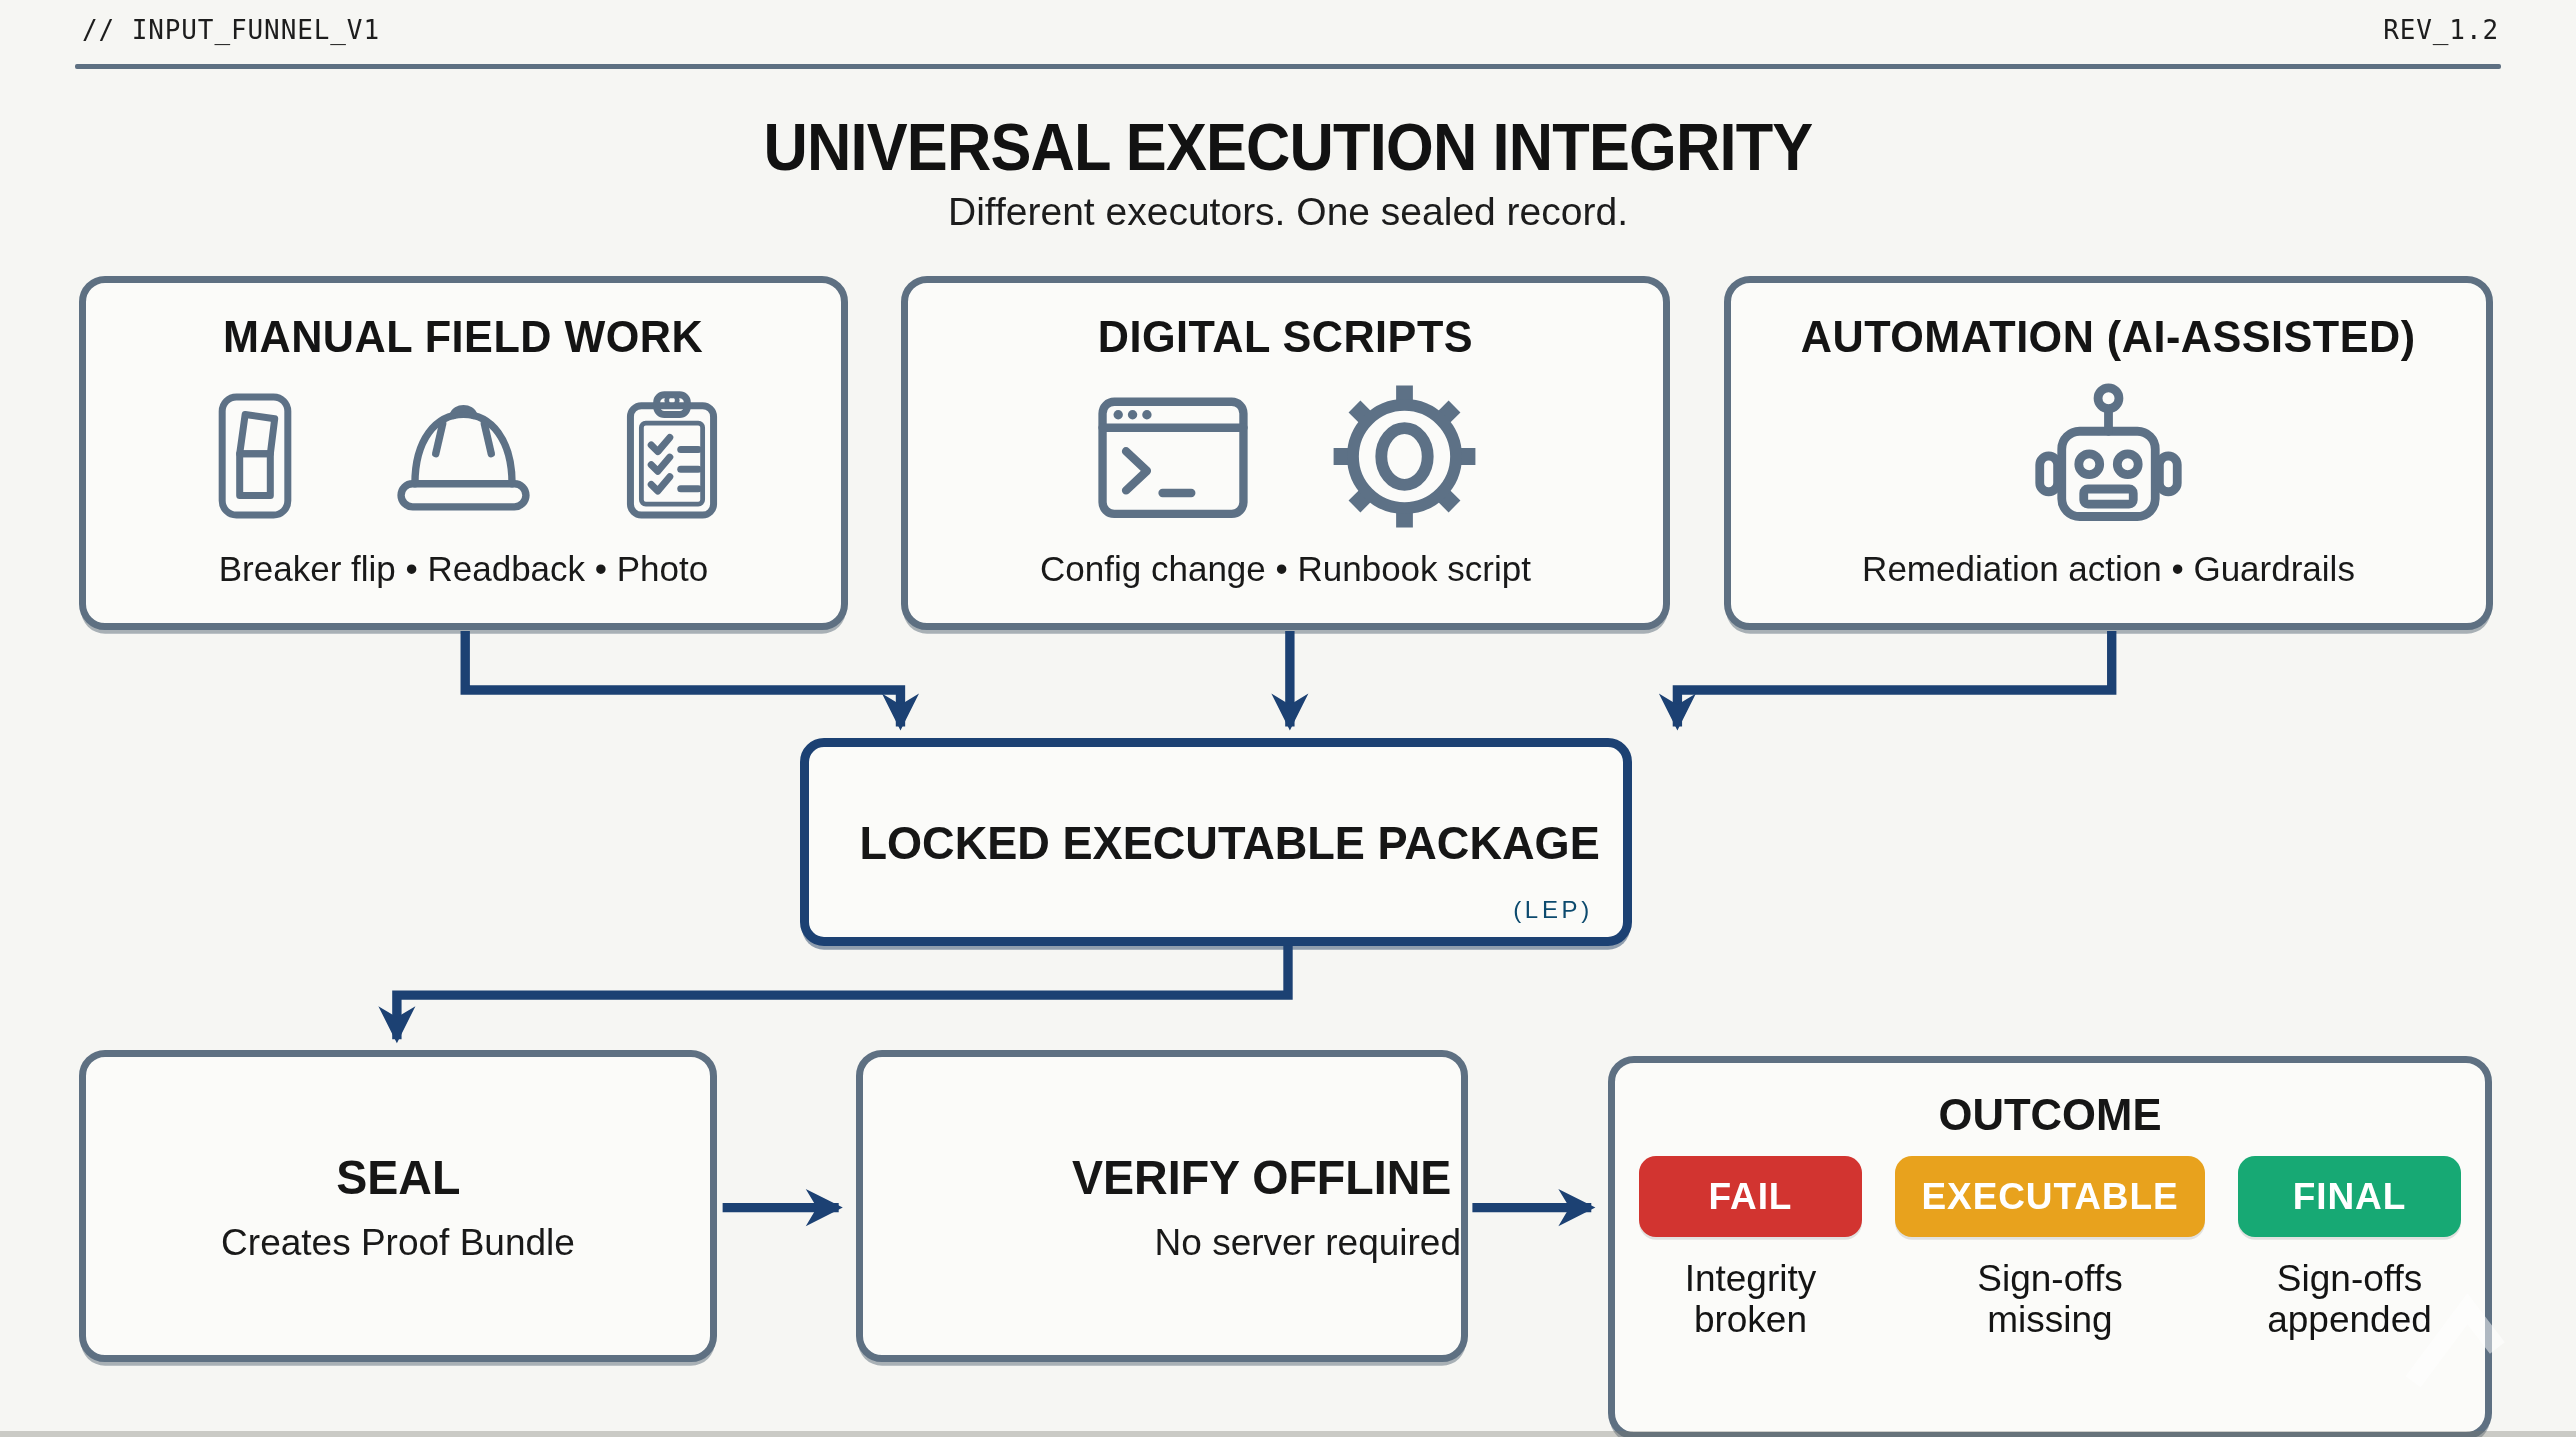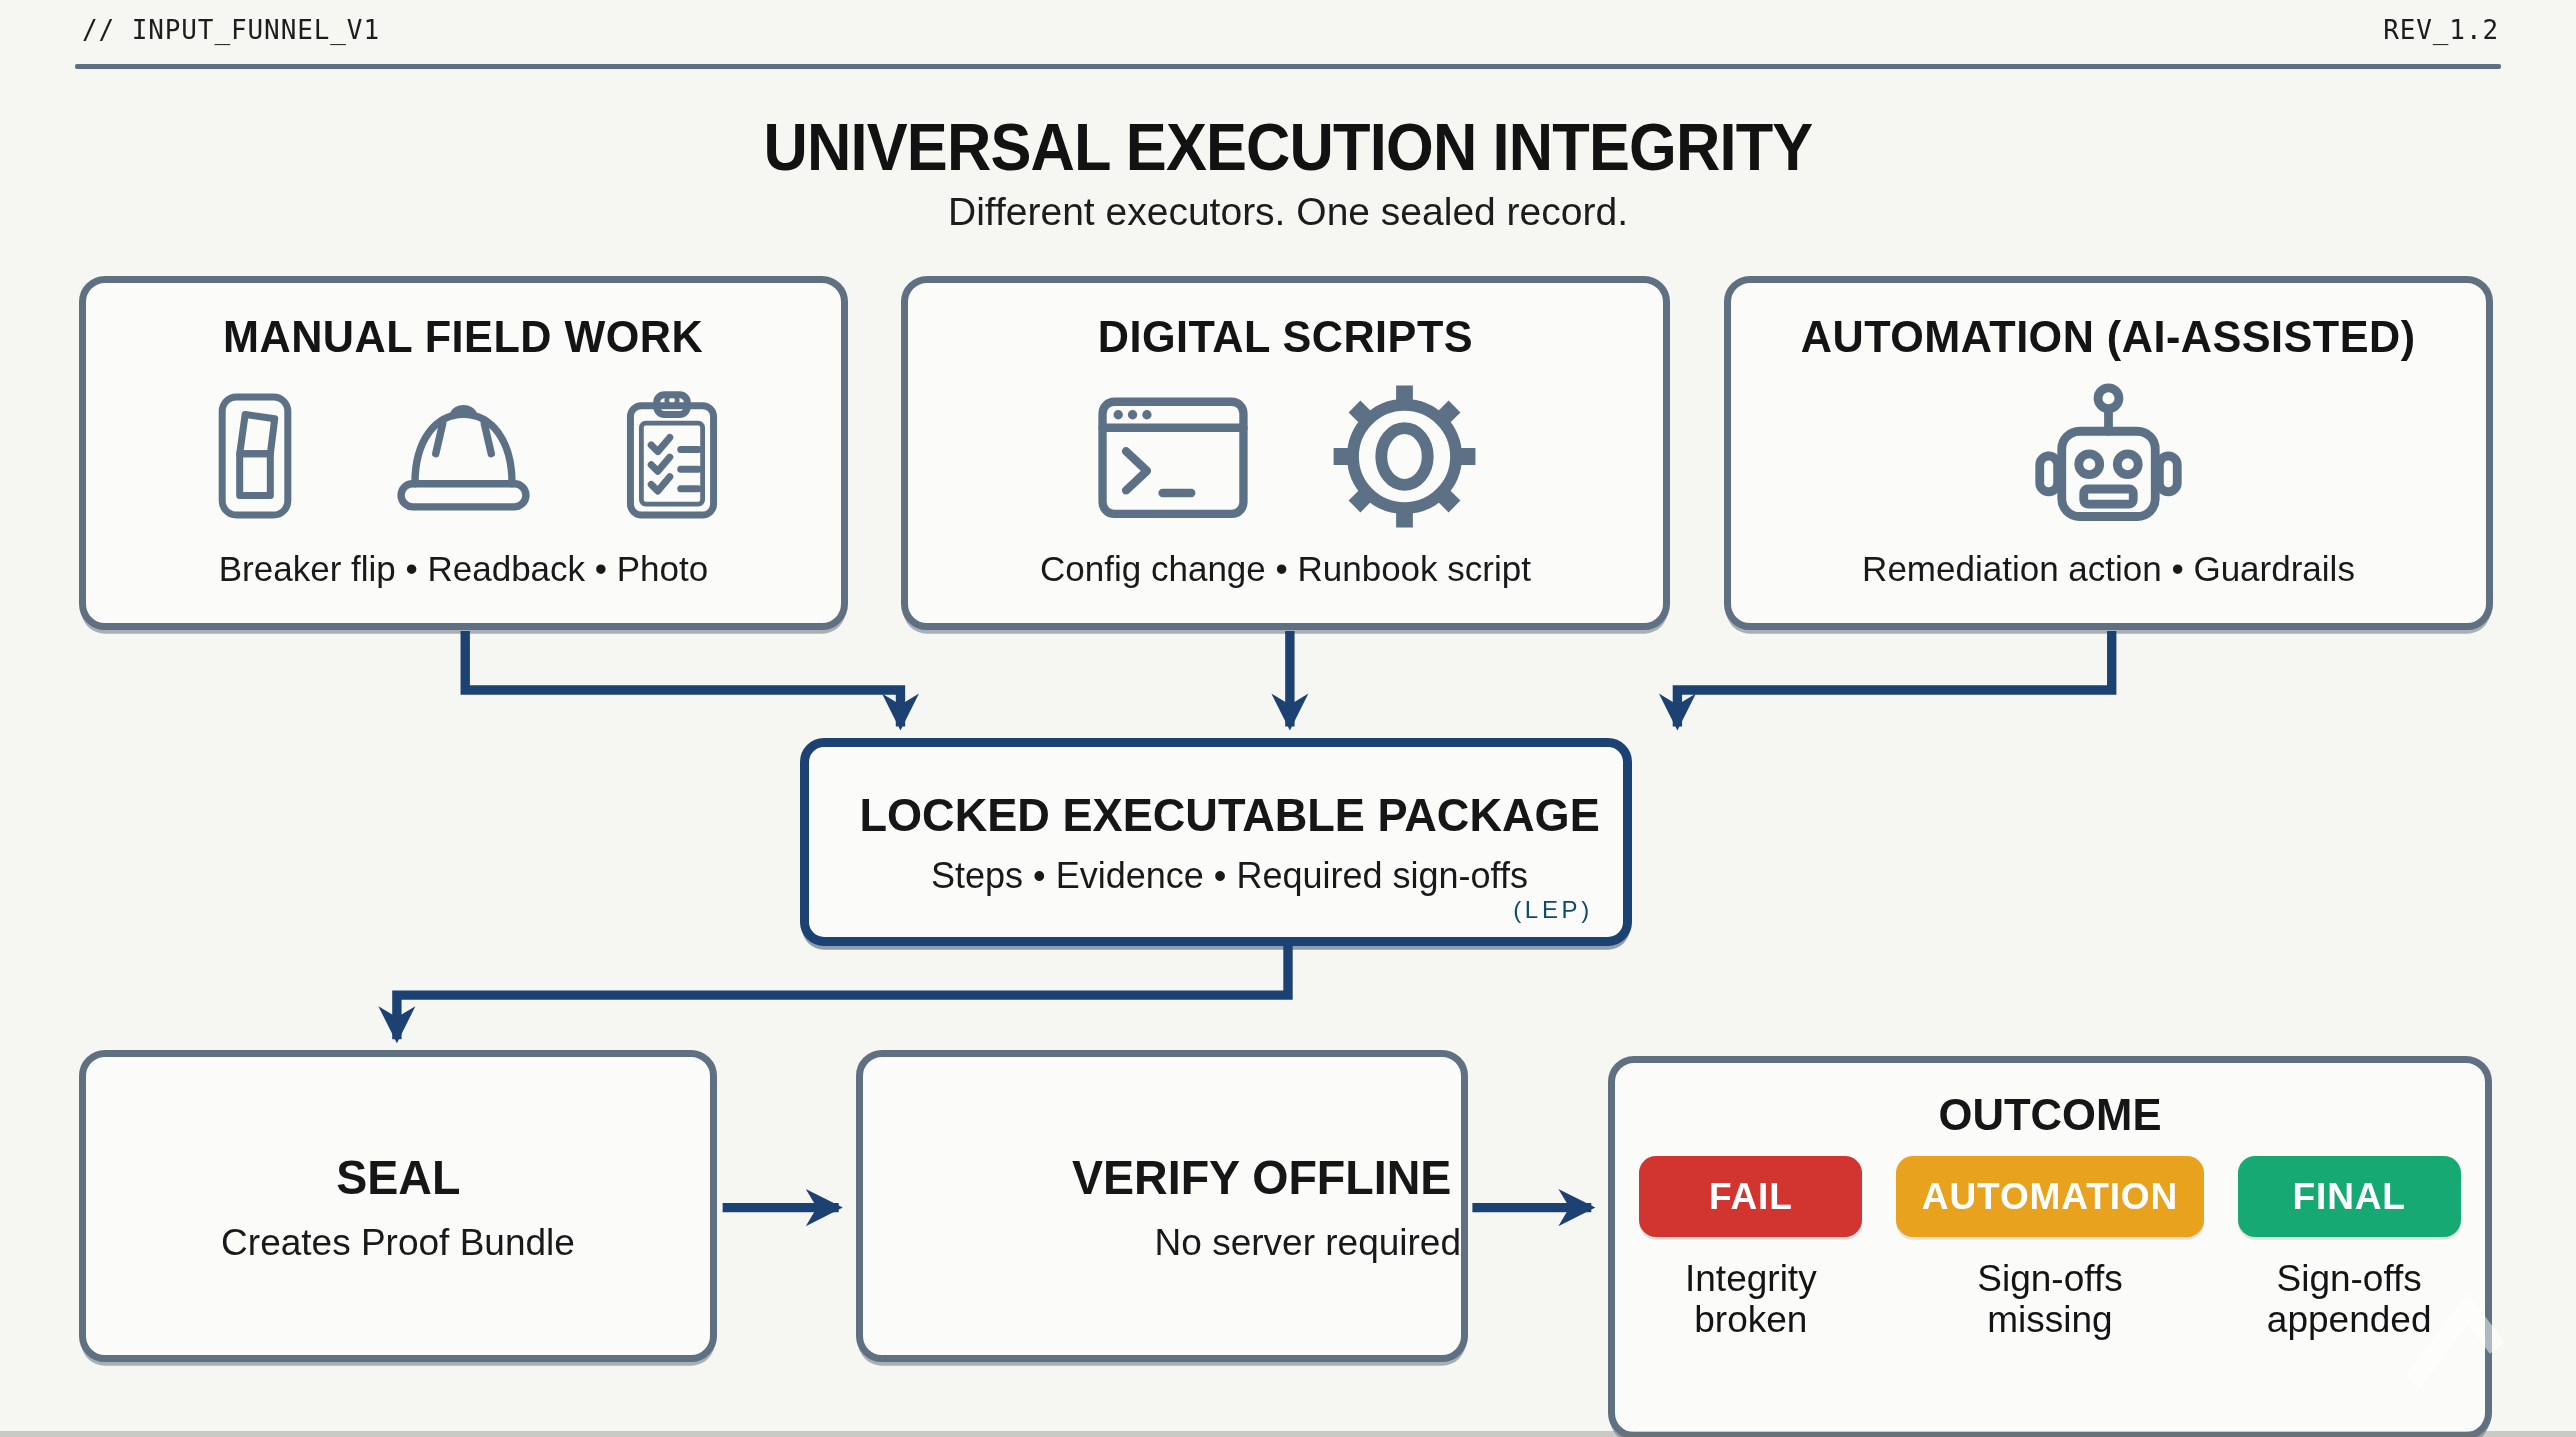--- a/index.html
+++ b/index.html
@@ -176,21 +176,20 @@
         <circle cx="25" cy="35" r="3.8"></circle>
         <circle cx="39" cy="35" r="3.8"></circle>
         <rect x="23" y="44" width="18" height="5.5" rx="1.5"></rect>
       </svg>
     </div>
     <div class="src-caption">Remediation action • Guardrails</div>
   </div>
 
   <div class="box" id="lep-box">
     <div id="lep-title">LOCKED EXECUTABLE PACKAGE</div>
-    <div id="lep-subtitle">Steps • Evidence • Required sign-offs</div>
     <div id="lep-tag">(LEP)</div>
   </div>
 
   <div class="box stage" id="seal-box">
     <div class="stage-title">SEAL</div>
     <div class="stage-sub">Creates Proof Bundle</div>
   </div>
 
   <div class="box stage" id="verify-box">
     <div class="stage-title">VERIFY OFFLINE</div>
@@ -198,21 +197,21 @@
   </div>
 
   <div class="box" id="outcome-box">
     <div id="outcome-title">OUTCOME</div>
     <div class="results-row">
       <div class="result-col">
         <div class="pill" style="background: rgb(210, 52, 48);">FAIL</div>
         <div class="result-caption">Integrity broken</div>
       </div>
       <div class="result-col">
-        <div class="pill" style="background: rgb(232, 162, 29);">AUTOMATION</div>
+        <div class="pill" style="background: rgb(232, 162, 29);">EXECUTABLE</div>
         <div class="result-caption">Sign-offs missing</div>
       </div>
       <div class="result-col">
         <div class="pill" style="background: rgb(23, 169, 116);">FINAL</div>
         <div class="result-caption">Sign-offs appended</div>
       </div>
     </div>
   </div>
 
   <svg id="flow-arrows" width="2576" height="1438" viewBox="0 0 2752 1536">

